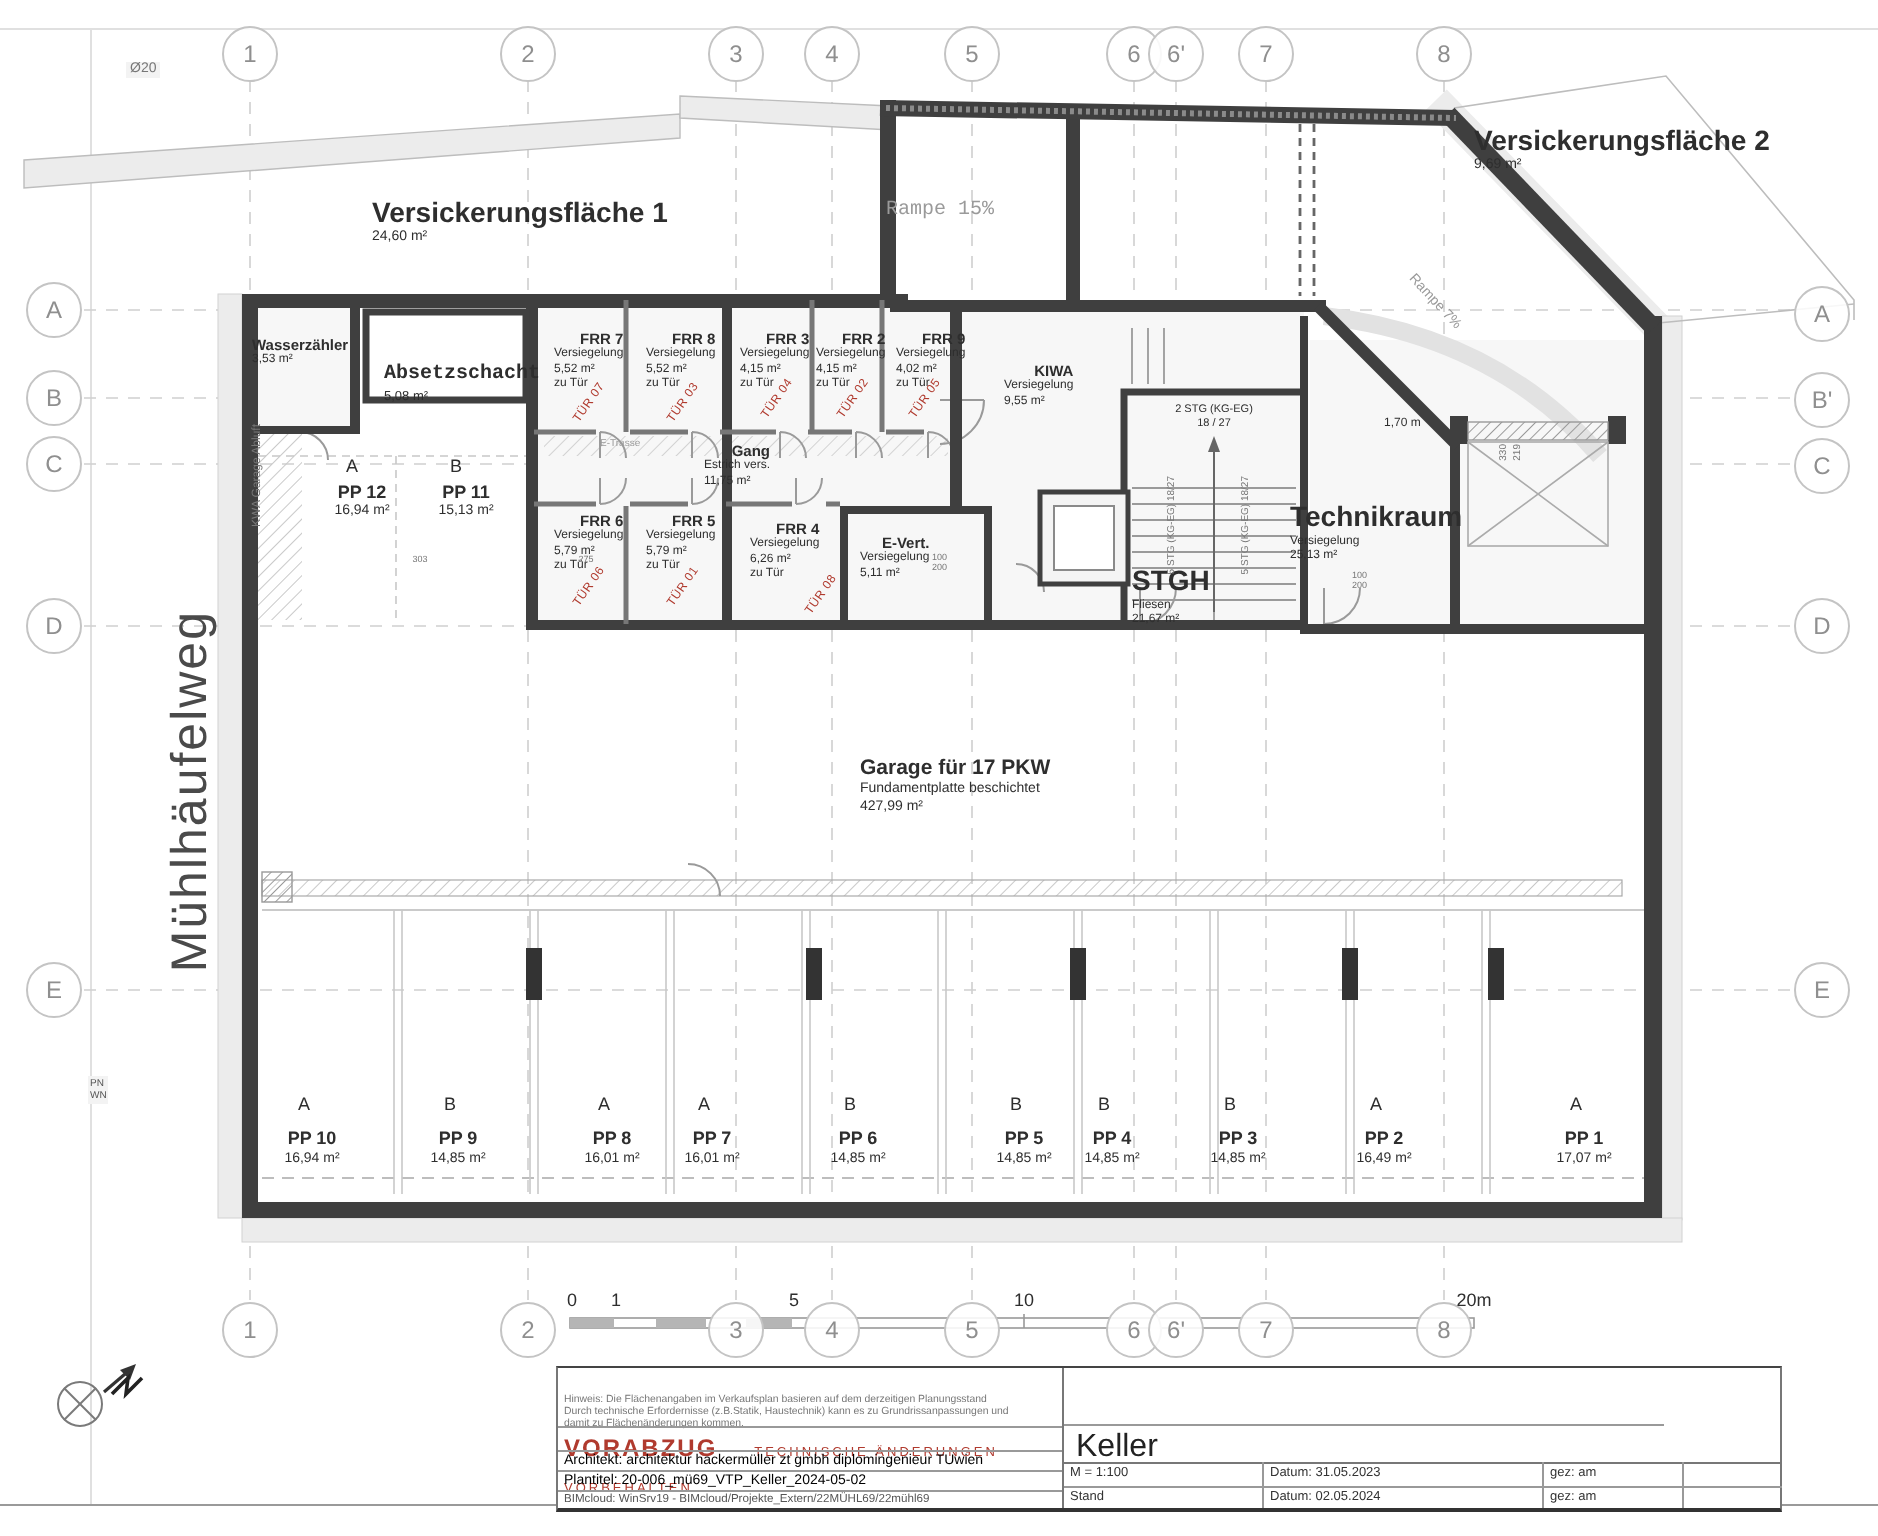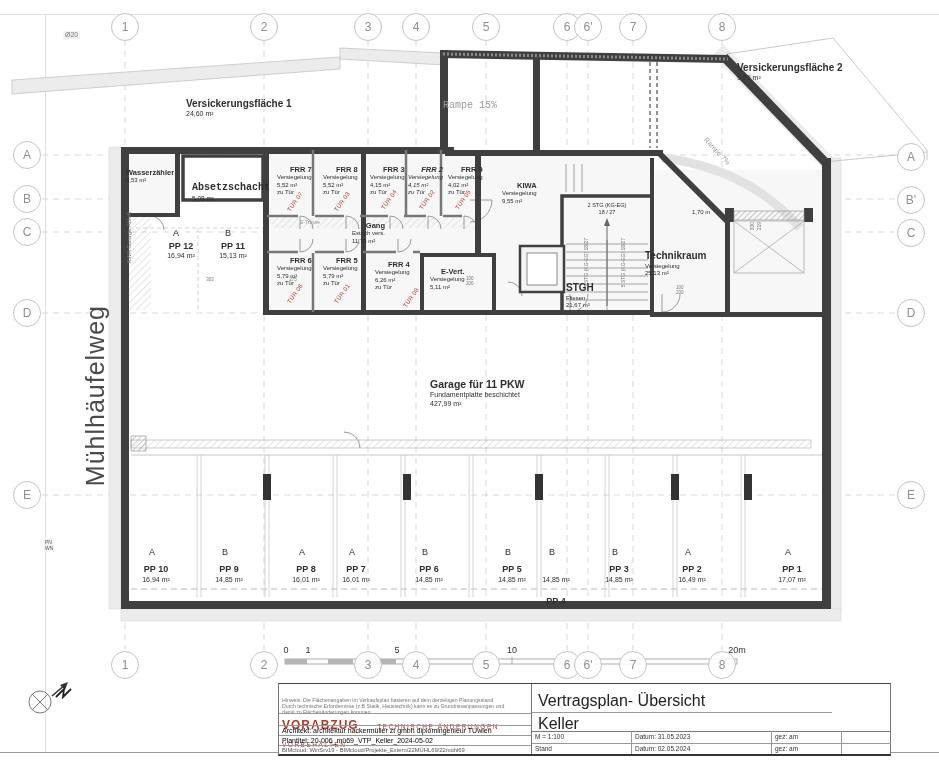--- a/index.html
+++ b/index.html
@@ -3,21 +3,21 @@
 <meta charset="utf-8">
 <style>
   html,body{margin:0;padding:0;background:#fff;}
   #sheet{position:relative;width:939px;height:768px;background:#ffffff;overflow:hidden;
          font-family:"Liberation Sans",sans-serif;}
   .lbl{position:absolute;color:#2e2e2e;white-space:nowrap;line-height:1.2;font-family:"Liberation Sans",sans-serif;}
   .cx{transform:translateX(-50%);}
   .b{font-weight:bold;}
   .f45{font-size:4.5px;} .f5{font-size:5px;} .f52{font-size:5.2px;} .f55{font-size:5.5px;}
   .f6{font-size:6px;} .f65{font-size:6.5px;} .f7{font-size:7px;} .f75{font-size:7.5px;text-align:right;}
-  .f8{font-size:10px;font-family:Liberation Mono, monospace;} .f85{font-size:10px;} .f9{font-size:9px;} .f105{font-size:10.5px;}
+  .f8{font-size:10px;font-family:Liberation Mono, monospace;} .f85{font-size:14px;} .f9{font-size:9px;} .f105{font-size:10.5px;}
   .f12{font-size:12px;} .f16{font-size:16px;}
   .gray{color:#9a9a9a;} .dim{color:#777;} .red{color:#b03a2e;}
   .tuer{color:#b03a2e;font-size:6px;transform:rotate(-55deg);transform-origin:left bottom;letter-spacing:.3px;}
   .vtext{writing-mode:vertical-rl;transform:rotate(180deg);}
   .gb{position:absolute;width:26px;height:26px;border:1px solid #c4c4c4;border-radius:50%;
       display:flex;align-items:center;justify-content:center;font-size:12px;color:#8f8f8f;
       background:rgba(255,255,255,.88);transform:translate(-50%,-50%);}
   .frame{position:absolute;background:#e0e0e0;}
   
   #tb{position:absolute;left:278px;top:683px;width:611px;height:70px;border-top:1px solid #444;
@@ -366,21 +366,21 @@
       <div class="f6">Versiegelung</div>
     <div class="f6">5,52 m²</div>
       <div class="f6">zu Tür</div>
   </div>
   <div class="lbl roomlbl" style="left:370px;top:165px;">
     <div class="f75 b">FRR 3</div>
       <div class="f6">Versiegelung</div>
     <div class="f6">4,15 m²</div>
       <div class="f6">zu Tür</div>
   </div>
-  <div class="lbl roomlbl" style="left:408px;top:165px;font-style:italic;">
+  <div class="lbl roomlbl" style="left:408px;top:165px;">
     <div class="f75 b">FRR 2</div>
       <div class="f6">Versiegelung</div>
     <div class="f6">4,15 m²</div>
       <div class="f6">zu Tür</div>
   </div>
   <div class="lbl roomlbl" style="left:448px;top:165px;">
     <div class="f75 b">FRR 9</div>
       <div class="f6">Versiegelung</div>
     <div class="f6">4,02 m²</div>
       <div class="f6">zu Tür</div>
@@ -463,21 +463,21 @@
   <div class="lbl f9 cx" style="left:176px;top:228px;">A</div>
   <div class="lbl f9 b cx" style="left:181px;top:241px;">PP 12</div>
   <div class="lbl f7 cx" style="left:181px;top:252px;">16,94 m²</div>
   <div class="lbl f9 cx" style="left:228px;top:228px;">B</div>
   <div class="lbl f9 b cx" style="left:233px;top:241px;">PP 11</div>
   <div class="lbl f7 cx" style="left:233px;top:252px;">15,13 m²</div>
   <div class="lbl f45 dim cx" style="left:210px;top:277px;">303</div>
   <div class="lbl f45 dim cx" style="left:293px;top:277px;">275</div>
 
   <div class="lbl roomlbl" style="left:430px;top:378px;">
-    <div class="f105 b">Garage für 11 PKW</div>
+    <div class="f105 b">Garage für 17 PKW</div>
     <div class="f7">Fundamentplatte beschichtet</div>
     <div class="f7">427,99 m²</div>
   </div>
 
   <div class="lbl f9 cx" style="left:152px;top:547px;">A</div>
   <div class="lbl f9 b cx" style="left:156px;top:564px;">PP 10</div>
   <div class="lbl f7 cx" style="left:156px;top:576px;">16,94 m²</div>
 
   <div class="lbl f9 cx" style="left:225px;top:547px;">B</div>
   <div class="lbl f9 b cx" style="left:229px;top:564px;">PP 9</div>
@@ -493,21 +493,21 @@
 
   <div class="lbl f9 cx" style="left:425px;top:547px;">B</div>
   <div class="lbl f9 b cx" style="left:429px;top:564px;">PP 6</div>
   <div class="lbl f7 cx" style="left:429px;top:576px;">14,85 m²</div>
 
   <div class="lbl f9 cx" style="left:508px;top:547px;">B</div>
   <div class="lbl f9 b cx" style="left:512px;top:564px;">PP 5</div>
   <div class="lbl f7 cx" style="left:512px;top:576px;">14,85 m²</div>
 
   <div class="lbl f9 cx" style="left:552px;top:547px;">B</div>
-  <div class="lbl f9 b cx" style="left:556px;top:564px;margin-top:32px;">PP 4</div>
+  <div class="lbl f9 b cx" style="left:556px;top:564px;">PP 4</div>
   <div class="lbl f7 cx" style="left:556px;top:576px;">14,85 m²</div>
 
   <div class="lbl f9 cx" style="left:615px;top:547px;">B</div>
   <div class="lbl f9 b cx" style="left:619px;top:564px;">PP 3</div>
   <div class="lbl f7 cx" style="left:619px;top:576px;">14,85 m²</div>
 
   <div class="lbl f9 cx" style="left:688px;top:547px;">A</div>
   <div class="lbl f9 b cx" style="left:692px;top:564px;">PP 2</div>
   <div class="lbl f7 cx" style="left:692px;top:576px;">16,49 m²</div>
 
@@ -530,21 +530,20 @@
     </div>
     <div class="row" style="top:29px;height:12px;">
       <span class="f12 b red" style="letter-spacing:1px;">VORABZUG</span>
       <span class="f65 red" style="letter-spacing:1.5px;margin-left:14px;">TECHNISCHE ÄNDERUNGEN VORBEHALTEN</span>
     </div>
     <div class="row f7" style="top:41px;height:10px;">Architekt:   architektur hackermüller zt gmbh diplomingenieur TUwien</div>
     <div class="row f7" style="top:51px;height:10px;">Plantitel:   20-006_mü69_VTP_Keller_2024-05-02</div>
     <div class="row" style="top:61px;height:9px;font-size:5.8px;color:#555;">BIMcloud: WinSrv19 - BIMcloud/Projekte_Extern/22MÜHL69/22mühl69</div>
 
     <div class="rcol">
-      <div class="lbl f16" style="left:6px;top:7px;color:#222;">Vertragsplan- Übersicht</div>
       <div style="position:absolute;left:0;top:28px;width:300px;border-top:1px solid #999;"></div>
       <div class="lbl f16" style="left:6px;top:30px;color:#222;">Keller</div>
       <div style="position:absolute;left:0;top:47px;width:359px;border-top:1px solid #777;"></div>
       <div class="cell" style="left:0;top:47px;width:100px;height:12px;">M = 1:100</div>
       <div class="cell" style="left:100px;top:47px;width:140px;height:12px;">Datum:  31.05.2023</div>
       <div class="cell" style="left:240px;top:47px;width:70px;height:12px;">gez:  am</div>
       <div style="position:absolute;left:0;top:59px;width:359px;border-top:1px solid #999;"></div>
       <div class="cell" style="left:0;top:59px;width:100px;height:11px;">Stand</div>
       <div class="cell" style="left:100px;top:59px;width:140px;height:11px;">Datum:  02.05.2024</div>
       <div class="cell" style="left:240px;top:59px;width:70px;height:11px;">gez:  am</div>

